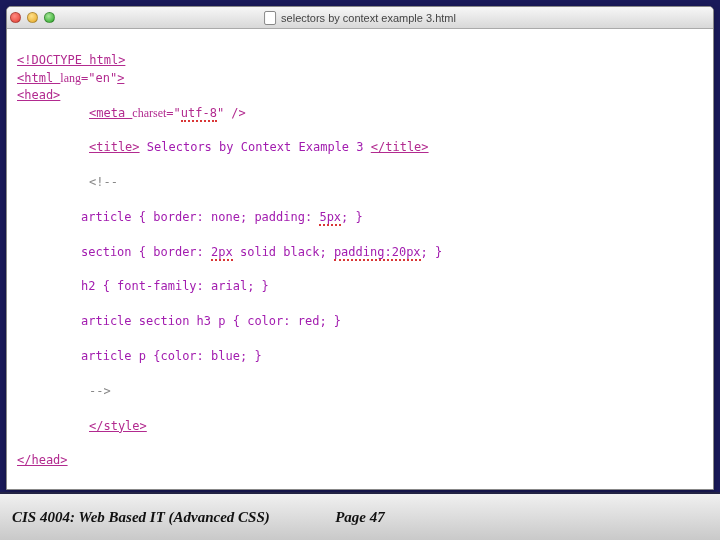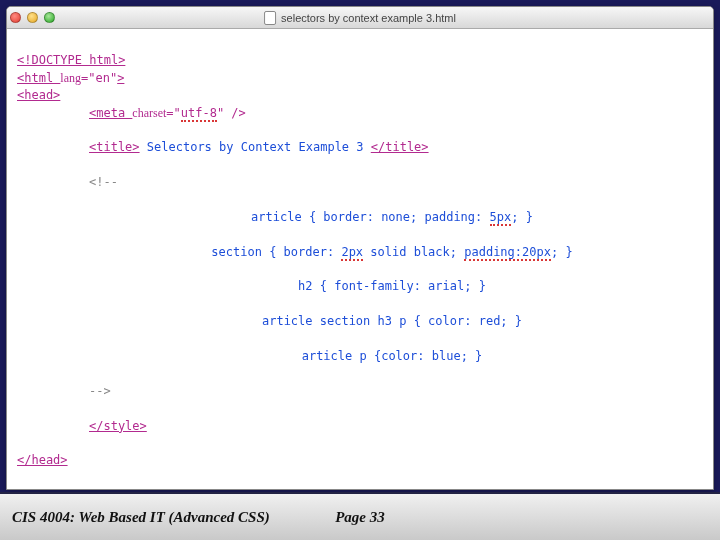--- a/index.html
+++ b/index.html
@@ -62,26 +62,26 @@
     font-size: 12px;
     line-height: 1.45;
     white-space: pre;
     color: #222;
     font-family: Monaco, Consolas, monospace;
   }
   .tag  { color: #b22a8f; text-decoration: underline; }
   .attr { color: #b22a8f; font-family: Liberation Serif, serif; }
   .val  { color: #b22a8f; }
   .comm { color: #888; }
-  .txtc { color: #1d4ed8; }
+  .txtc { color: #a21caf; }
   .sq {
     border-bottom: 2px dotted #d93636;
   }
   .ind1 { margin-left: 72px; display: block; }
-  .ind2 { margin-left: 64px; display: block; text-align: center; }
+  .ind2 { margin-left: 64px; display: block; }
 
   .footer {
     position: absolute;
     left: 0; right: 0; bottom: 0;
     height: 48px;
     background: linear-gradient(#f0f0f0, #c9c9c9);
     border-top: 2px solid #222244;
     display: flex;
     align-items: center;
     justify-content: space-between;
@@ -151,14 +151,14 @@
 
 
 
 
 
   </div>
 </div>
 
 <div class="footer">
   <div class="f-left">CIS 4004: Web Based IT (Advanced CSS)</div>
-  <div class="f-mid">Page 33</div>
+  <div class="f-mid">Page 47</div>
 </div>
 
 </body></html>

